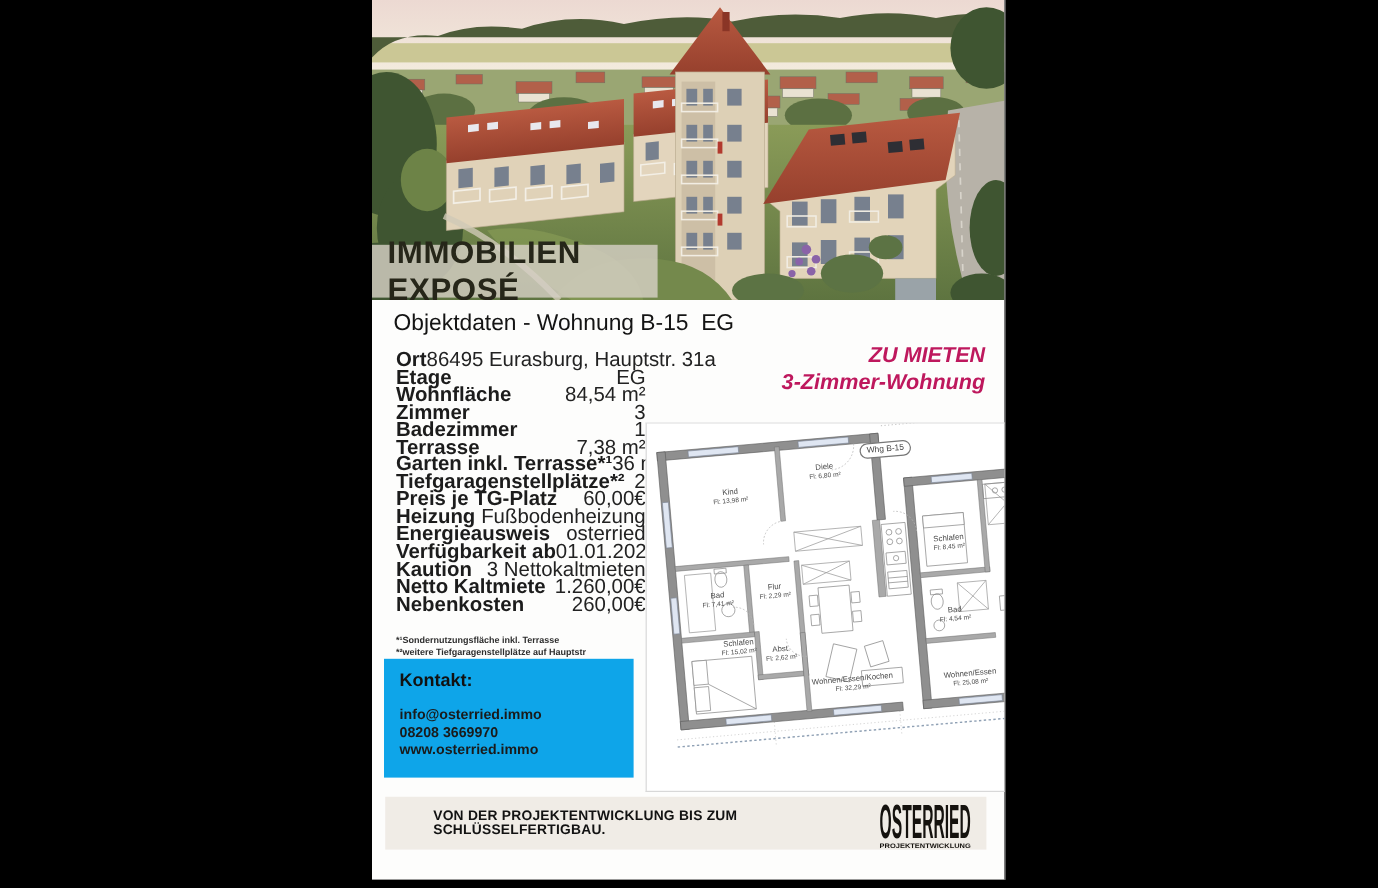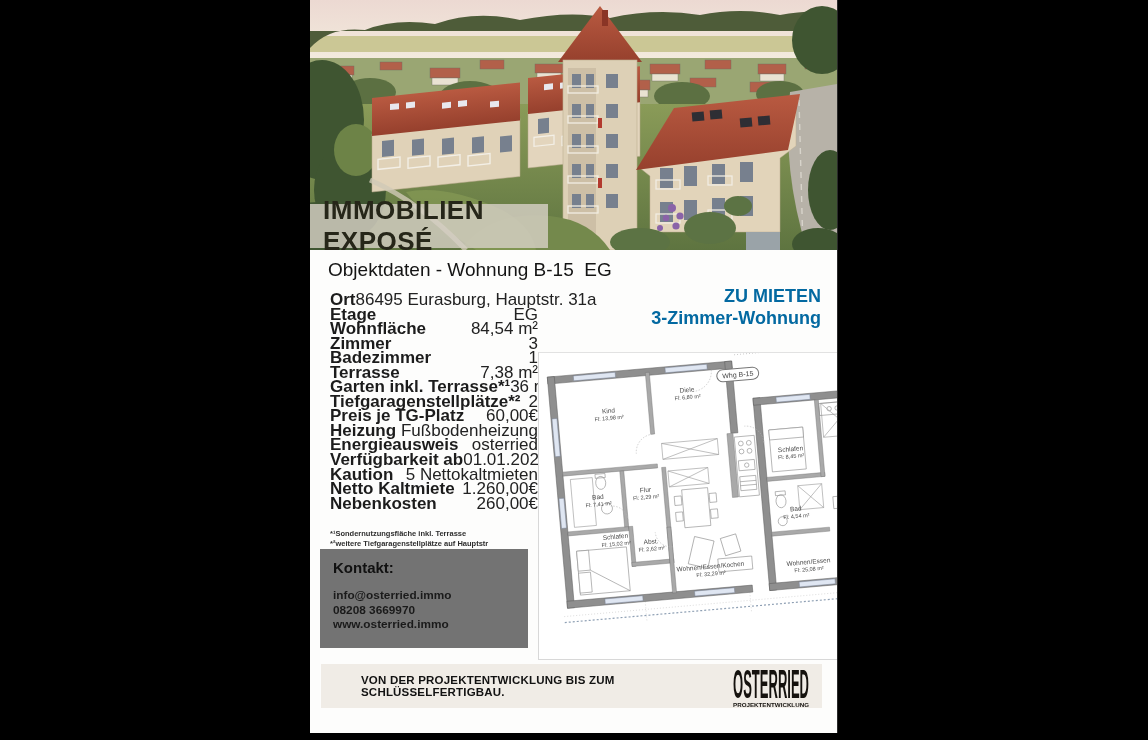--- a/index.html
+++ b/index.html
@@ -23,28 +23,28 @@
   
   .data-table{position:absolute;left:20px;top:293px;width:208px;}
   .row{display:flex;justify-content:space-between;font-size:17px;line-height:14.55px;color:#1c1c1c;}
   .row .lbl{font-weight:bold;white-space:nowrap;}
   .row .val{text-align:right;white-space:nowrap;font-weight:normal;color:#222;}
 
   .footnotes{position:absolute;left:20px;top:529px;width:208px;text-align:left;
         font-size:7.5px;font-weight:bold;line-height:9.5px;color:#2e2e2e;}
 
   
-  .contact-box{position:absolute;left:10px;top:549px;width:208px;height:99px;background:#737373;
+  .contact-box{position:absolute;left:10px;top:549px;width:208px;height:99px;background:#0ea5e9;
         box-sizing:border-box;padding:10px 0 0 13px;}
   .contact-box .c-head{font-size:15px;font-weight:bold;color:#111;margin-bottom:12px;}
   .contact-box .c-line{font-size:11.8px;font-weight:bold;color:#1a1a1a;line-height:14.6px;}
 
   
   .offer{position:absolute;right:16px;top:286px;text-align:right;font-weight:bold;
-        font-size:18px;line-height:21.5px;color:#0369a1;}
+        font-size:18px;line-height:21.5px;color:#be185d;font-style:italic;}
 
   
   .plan-box{position:absolute;left:228px;top:352px;width:299px;height:306px;background:#fff;
         border-left:1px solid #d8d8d8;border-top:1px solid #e2e2e2;border-bottom:1px solid #d8d8d8;
         overflow:hidden;}
   .plan-rot{position:absolute;left:-2px;top:-4px;width:345px;height:312px;
         transform:rotate(-5deg);transform-origin:45% 50%;}
   .room-label{position:absolute;text-align:center;color:#4a4a4a;transform:translate(-50%,-50%);
         white-space:nowrap;}
   .room-label .rn{font-size:6.5px;line-height:7.5px;}
@@ -315,21 +315,21 @@
       <div class="row">
           <span class="lbl">Energieausweis</span>
           <span class="val">osterried</span>
         </div>
       <div class="row">
           <span class="lbl">Verfügbarkeit ab</span>
           <span class="val">01.01.2026</span>
         </div>
       <div class="row">
           <span class="lbl">Kaution</span>
-          <span class="val">5 Nettokaltmieten</span>
+          <span class="val">3 Nettokaltmieten</span>
         </div>
       <div class="row">
           <span class="lbl">Netto Kaltmiete</span>
           <span class="val">1.260,00€</span>
         </div>
       <div class="row">
           <span class="lbl">Nebenkosten</span>
           <span class="val">260,00€</span>
         </div>
     </div>

